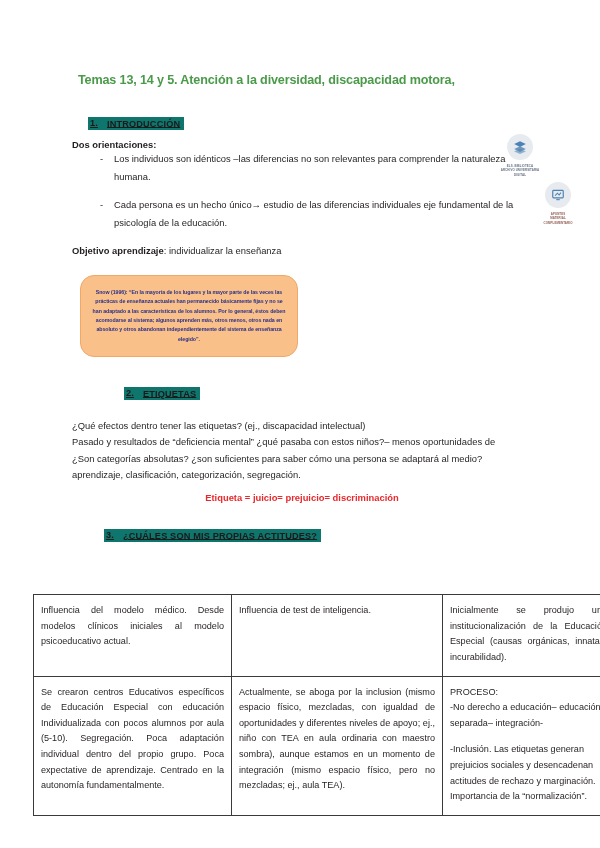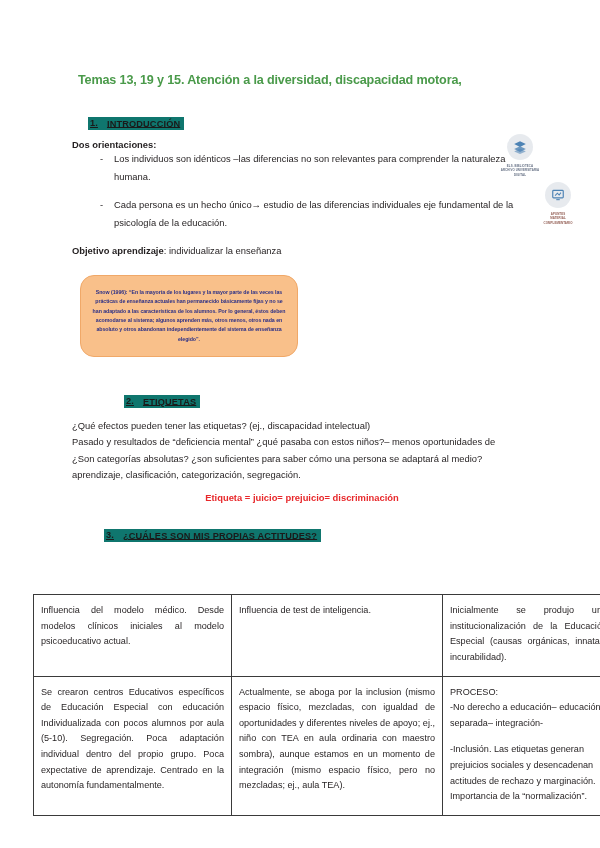--- a/index.html
+++ b/index.html
@@ -45,21 +45,21 @@
     white-space: nowrap;
   }
   .section-heading .hl {
     background: #0f766e;
     padding: 1.5px 4px 2px 2px;
     text-decoration: underline;
   }
   .section-heading .num { margin-right: 9px; }
 
   #sec1 { left: 88px; top: 118px; }
-  #sec2 { left: 88px; top: 396px; padding-left: 36px; }
+  #sec2 { left: 88px; top: 388px; padding-left: 36px; }
   #sec3 { left: 88px; top: 530px; padding-left: 16px; }
 
   
   .body-text {
     position: absolute;
     font-size: 9.4px;
     line-height: 1.62;
     color: #231f20;
   }
   .bold { font-weight: bold; }
@@ -194,21 +194,21 @@
   #wm1 { left: 496px; top: 134px; width: 48px; }
   #wm2 { left: 533px; top: 182px; width: 50px; }
   #wm2 .wm-caption { color: #7b3a2e; }
 </style>
 </head>
 <body>
 
 <div class="page">
 
   <div class="doc-title">
-    <span class="ln">Temas 13, 19 y 15. Atención a la diversidad, discapacidad motora,</span>
+    <span class="ln">Temas 13, 14 y 5. Atención a la diversidad, discapacidad motora,</span>
   </div>
 
   <div class="section-heading" id="sec1">
     <span class="hl">
       <span class="num">1.</span><span>INTRODUCCIÓN</span>
     </span>
   </div>
 
   <div class="body-text" id="dos-orientaciones">Dos orientaciones:</div>
 
@@ -230,21 +230,21 @@
     <div class="callout-text">Snow (1996): “En la mayoría de los lugares y la mayor parte de las veces las prácticas de enseñanza actuales han permanecido básicamente fijas y no se han adaptado a las características de los alumnos. Por lo general, éstos deben acomodarse al sistema; algunos aprenden más, otros menos, otros nada en absoluto y otros abandonan independientemente del sistema de enseñanza elegido”.</div>
   </div>
 
   <div class="section-heading" id="sec2">
     <span class="hl">
       <span class="num">2.</span><span>ETIQUETAS</span>
     </span>
   </div>
 
   <div class="body-text" id="etiquetas-body">
-    <span class="p">¿Qué efectos pueden tener las etiquetas? (ej., discapacidad intelectual)</span>
+    <span class="p">¿Qué efectos dentro tener las etiquetas? (ej., discapacidad intelectual)</span>
     <span class="p">Pasado y resultados de “deficiencia mental” ¿qué pasaba con estos niños?– menos oportunidades de</span>
     <span class="p">¿Son categorías absolutas? ¿son suficientes para saber cómo una persona se adaptará al medio?</span>
     <span class="p">aprendizaje, clasificación, categorización, segregación.</span>
   </div>
 
   <div id="etiqueta-formula">Etiqueta = juicio= prejuicio= discriminación</div>
 
   <div class="section-heading" id="sec3">
     <span class="hl">
       <span class="num">3.</span><span>¿CUÁLES SON MIS PROPIAS ACTITUDES?</span>

